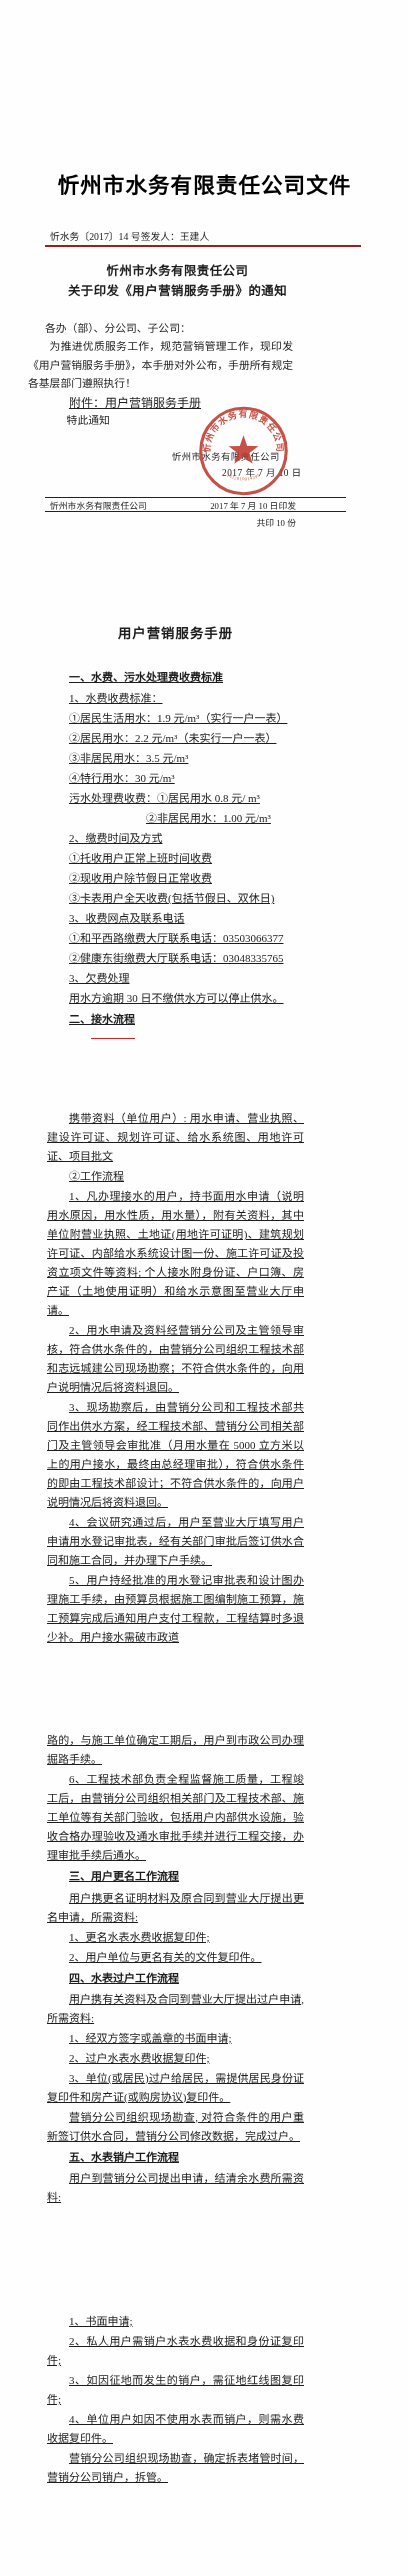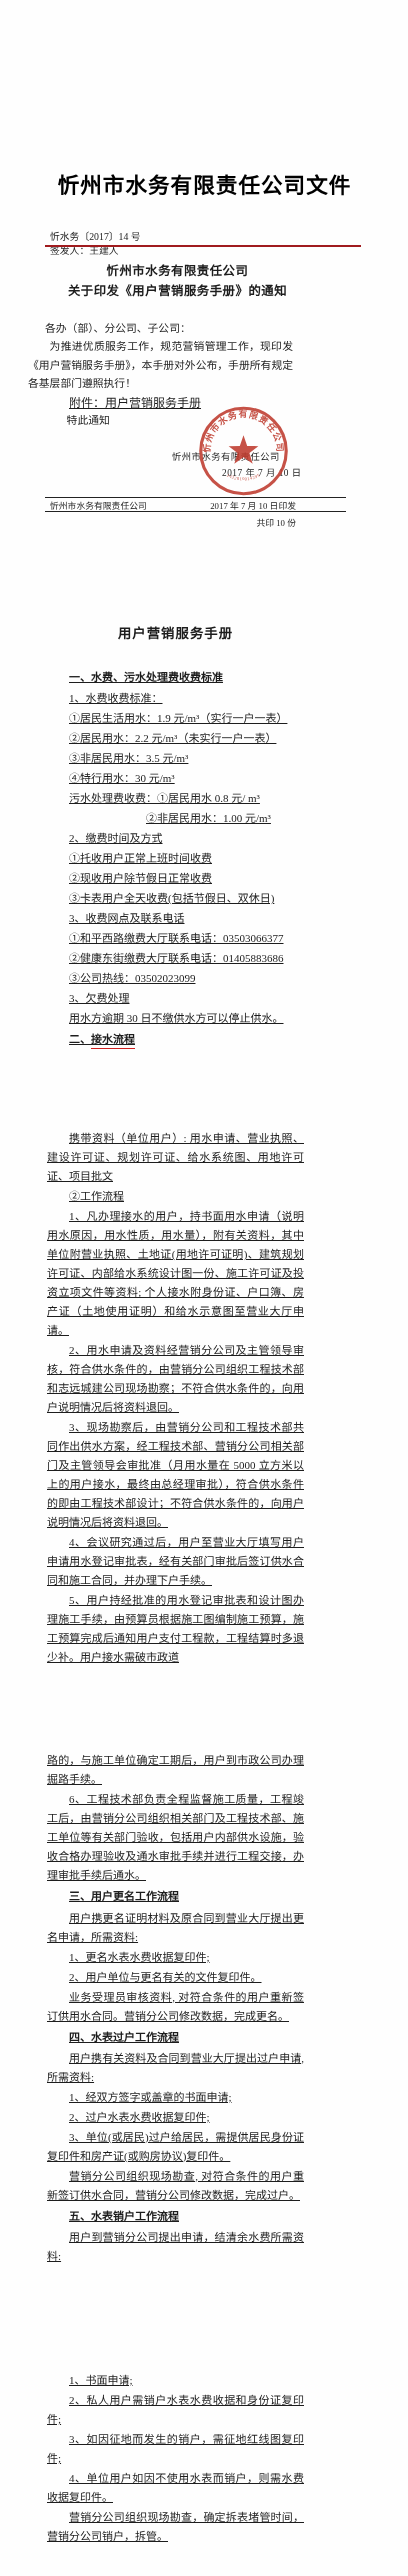--- a/index.html
+++ b/index.html
@@ -15,23 +15,22 @@
   
   .red-banner{
     position:absolute;top:168px;left:0;right:0;
     text-align:center;
     font-size:21.6px;font-weight:900;letter-spacing:1px;
     color:#000000;
     font-family:"Liberation Serif","DejaVu Serif",serif;
   }
   .docno-row{
     position:absolute;top:229px;left:50px;right:113px;
-    display:flex;justify-content:space-between;align-items:baseline;
+    display:flex;justify-content:flex-start;align-items:baseline;
     font-size:9.8px;
-    flex-direction:column;
   }
   .red-rule{
     position:absolute;top:245px;left:45px;width:316px;height:2.1px;
     background:#a01b1e;
   }
   .notice-title{
     position:absolute;left:45px;width:265px;
     text-align:center;font-size:12.4px;font-weight:bold;letter-spacing:0.5px;
   }
   .notice-title.l1{top:261px;}
@@ -62,21 +61,21 @@
   
   .manual-title{
     position:absolute;top:622px;left:47px;width:257px;
     text-align:center;font-size:13.4px;font-weight:bold;letter-spacing:1px;
   }
   .manual-body{
     position:absolute;top:666px;left:47px;width:257px;
     font-size:11px;line-height:19px;text-decoration:underline;
   }
   .m-h{font-weight:bold;text-indent:2em;margin:2.1px 0;}
-  .m-h .u-part{border-bottom:1.5px solid #d01f1f;padding-bottom:3px;}
+  .m-h .u-part{border-bottom:1.5px solid #d01f1f;padding-bottom:13px;}
   .m-p{text-indent:2em;text-align:justify;word-break:break-all;margin:1px 0;}
   .m-pc{text-indent:0;text-align:justify;word-break:break-all;margin:1px 0;}
   .m-pbig{text-indent:9em;margin:1px 0;}
   .seal-arc-text{font-size:17px;fill:#bf3b2e;letter-spacing:2px;font-weight:bold;}
   .seal-code-text{font-size:8.5px;fill:#bf3b2e;letter-spacing:1px;}
 </style>
 </head>
 <body>
 
 <div class="page">
@@ -133,41 +132,39 @@
       <div class="m-p"><span>③非居民用水：3.5 元/m³</span></div>
       <div class="m-p"><span>④特行用水：30 元/m³</span></div>
       <div class="m-p"><span>污水处理费收费：①居民用水 0.8 元/ m³</span></div>
       <div class="m-pbig"><span>②非居民用水：1.00 元/m³</span></div>
       <div class="m-p"><span>2、缴费时间及方式</span></div>
       <div class="m-p"><span>①托收用户正常上班时间收费</span></div>
       <div class="m-p"><span>②现收用户除节假日正常收费</span></div>
       <div class="m-p"><span>③卡表用户全天收费(包括节假日、双休日)</span></div>
       <div class="m-p"><span>3、收费网点及联系电话</span></div>
       <div class="m-p"><span>①和平西路缴费大厅联系电话：03503066377</span></div>
-      <div class="m-p"><span>②健康东街缴费大厅联系电话：01405883686</span></div>
-      <div class="m-p"><span>③公司热线：03502023099</span></div>
+      <div class="m-p"><span>②健康东街缴费大厅联系电话：03048335765</span></div>
       <div class="m-p"><span>3、欠费处理</span></div>
       <div class="m-p"><span>用水方逾期 30 日不缴供水方可以停止供水。</span></div>
       <div class="m-h"><span>二、</span><span class="u-part">接水流程</span></div>
       <div style="height: 77px;"></div>
       <div class="m-p"><span>携带资料（单位用户）: 用水申请、营业执照、建设许可证、规划许可证、给水系统图、用地许可证、项目批文</span></div>
       <div class="m-p"><span>②工作流程</span></div>
       <div class="m-p"><span>1、凡办理接水的用户，持书面用水申请（说明用水原因，用水性质，用水量），附有关资料，其中单位附营业执照、土地证(用地许可证明)、建筑规划许可证、内部给水系统设计图一份、施工许可证及投资立项文件等资料; 个人接水附身份证、户口簿、房产证（土地使用证明）和给水示意图至营业大厅申请。</span></div>
       <div class="m-p"><span>2、用水申请及资料经营销分公司及主管领导审核，符合供水条件的，由营销分公司组织工程技术部和志远城建公司现场勘察；不符合供水条件的，向用户说明情况后将资料退回。</span></div>
       <div class="m-p"><span>3、现场勘察后，由营销分公司和工程技术部共同作出供水方案，经工程技术部、营销分公司相关部门及主管领导会审批准（月用水量在 5000 立方米以上的用户接水，最终由总经理审批），符合供水条件的即由工程技术部设计；不符合供水条件的，向用户说明情况后将资料退回。</span></div>
       <div class="m-p"><span>4、会议研究通过后，用户至营业大厅填写用户申请用水登记审批表，经有关部门审批后签订供水合同和施工合同，并办理下户手续。</span></div>
       <div class="m-p"><span>5、用户持经批准的用水登记审批表和设计图办理施工手续，由预算员根据施工图编制施工预算，施工预算完成后通知用户支付工程款，工程结算时多退少补。用户接水需破市政道</span></div>
       <div style="height: 82px;"></div>
       <div class="m-pc"><span>路的，与施工单位确定工期后，用户到市政公司办理掘路手续。</span></div>
       <div class="m-p"><span>6、工程技术部负责全程监督施工质量，工程竣工后，由营销分公司组织相关部门及工程技术部、施工单位等有关部门验收，包括用户内部供水设施，验收合格办理验收及通水审批手续并进行工程交接，办理审批手续后通水。</span></div>
       <div class="m-h"><span>三、用户更名工作流程</span></div>
       <div class="m-p"><span>用户携更名证明材料及原合同到营业大厅提出更名申请，所需资料:</span></div>
       <div class="m-p"><span>1、更名水表水费收据复印件;</span></div>
       <div class="m-p"><span>2、用户单位与更名有关的文件复印件。</span></div>
-      <div class="m-p"><span>业务受理员审核资料, 对符合条件的用户重新签订供用水合同。营销分公司修改数据，完成更名。</span></div>
       <div class="m-h"><span>四、水表过户工作流程</span></div>
       <div class="m-p"><span>用户携有关资料及合同到营业大厅提出过户申请, 所需资料:</span></div>
       <div class="m-p"><span>1、经双方签字或盖章的书面申请;</span></div>
       <div class="m-p"><span>2、过户水表水费收据复印件;</span></div>
       <div class="m-p"><span>3、单位(或居民)过户给居民，需提供居民身份证复印件和房产证(或购房协议)复印件。</span></div>
       <div class="m-p"><span>营销分公司组织现场勘查, 对符合条件的用户重新签订供水合同，营销分公司修改数据，完成过户。</span></div>
       <div class="m-h"><span>五、水表销户工作流程</span></div>
       <div class="m-p"><span>用户到营销分公司提出申请，结清余水费所需资料:</span></div>
       <div style="height: 103px;"></div>
       <div class="m-p"><span>1、书面申请;</span></div>

